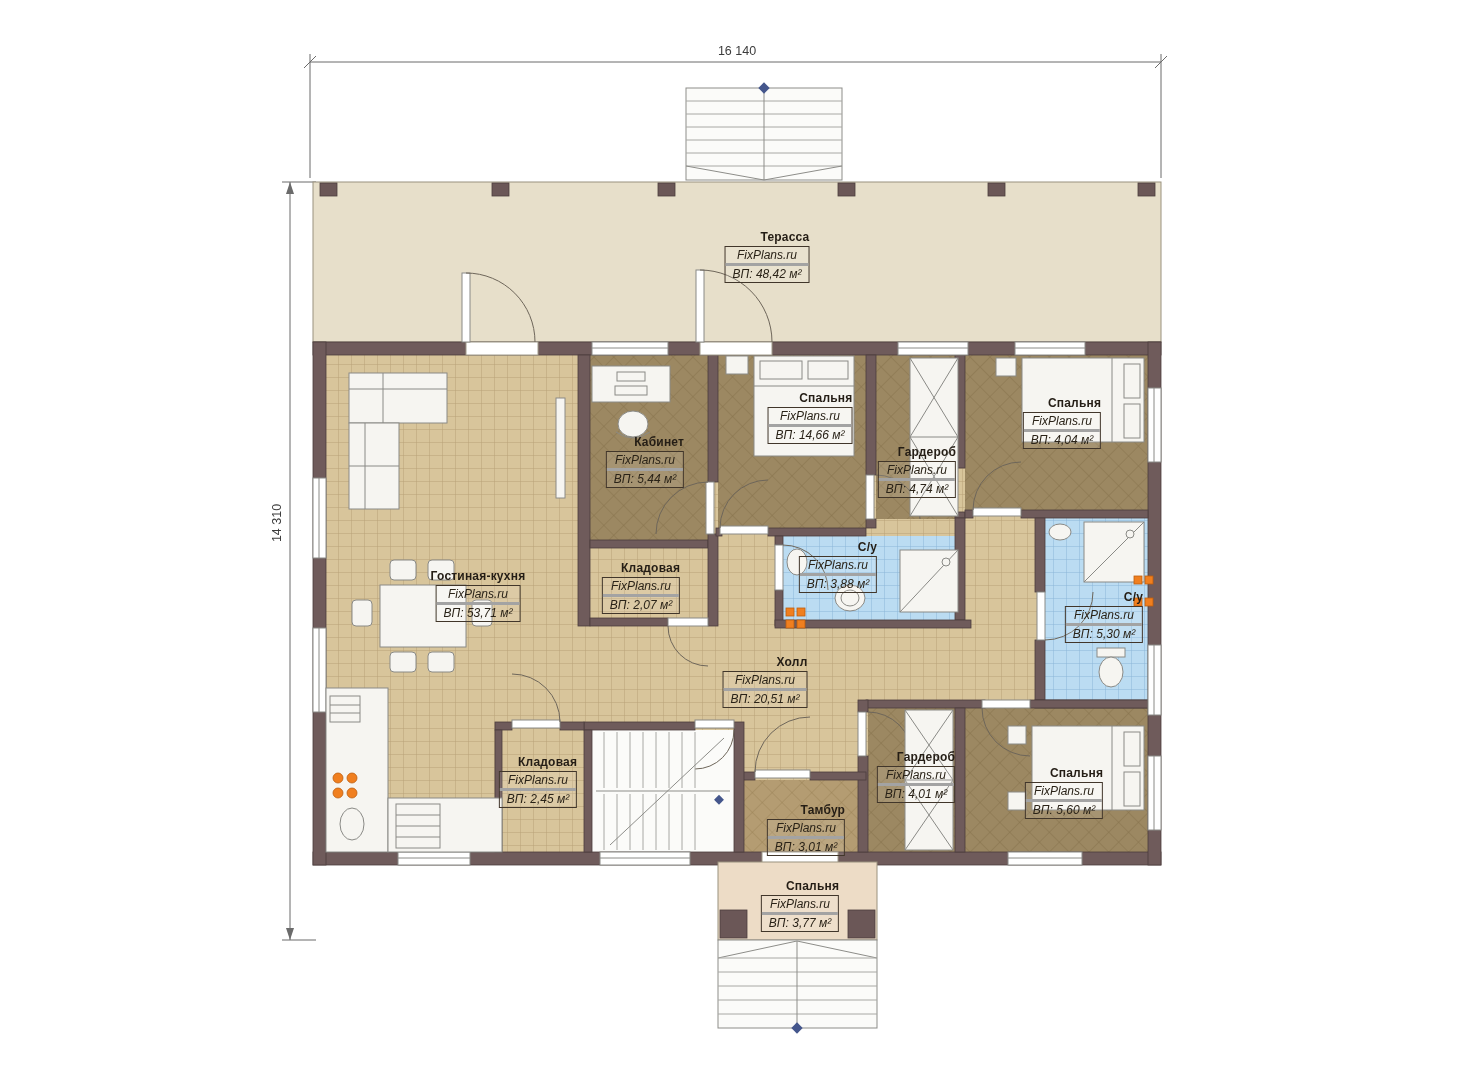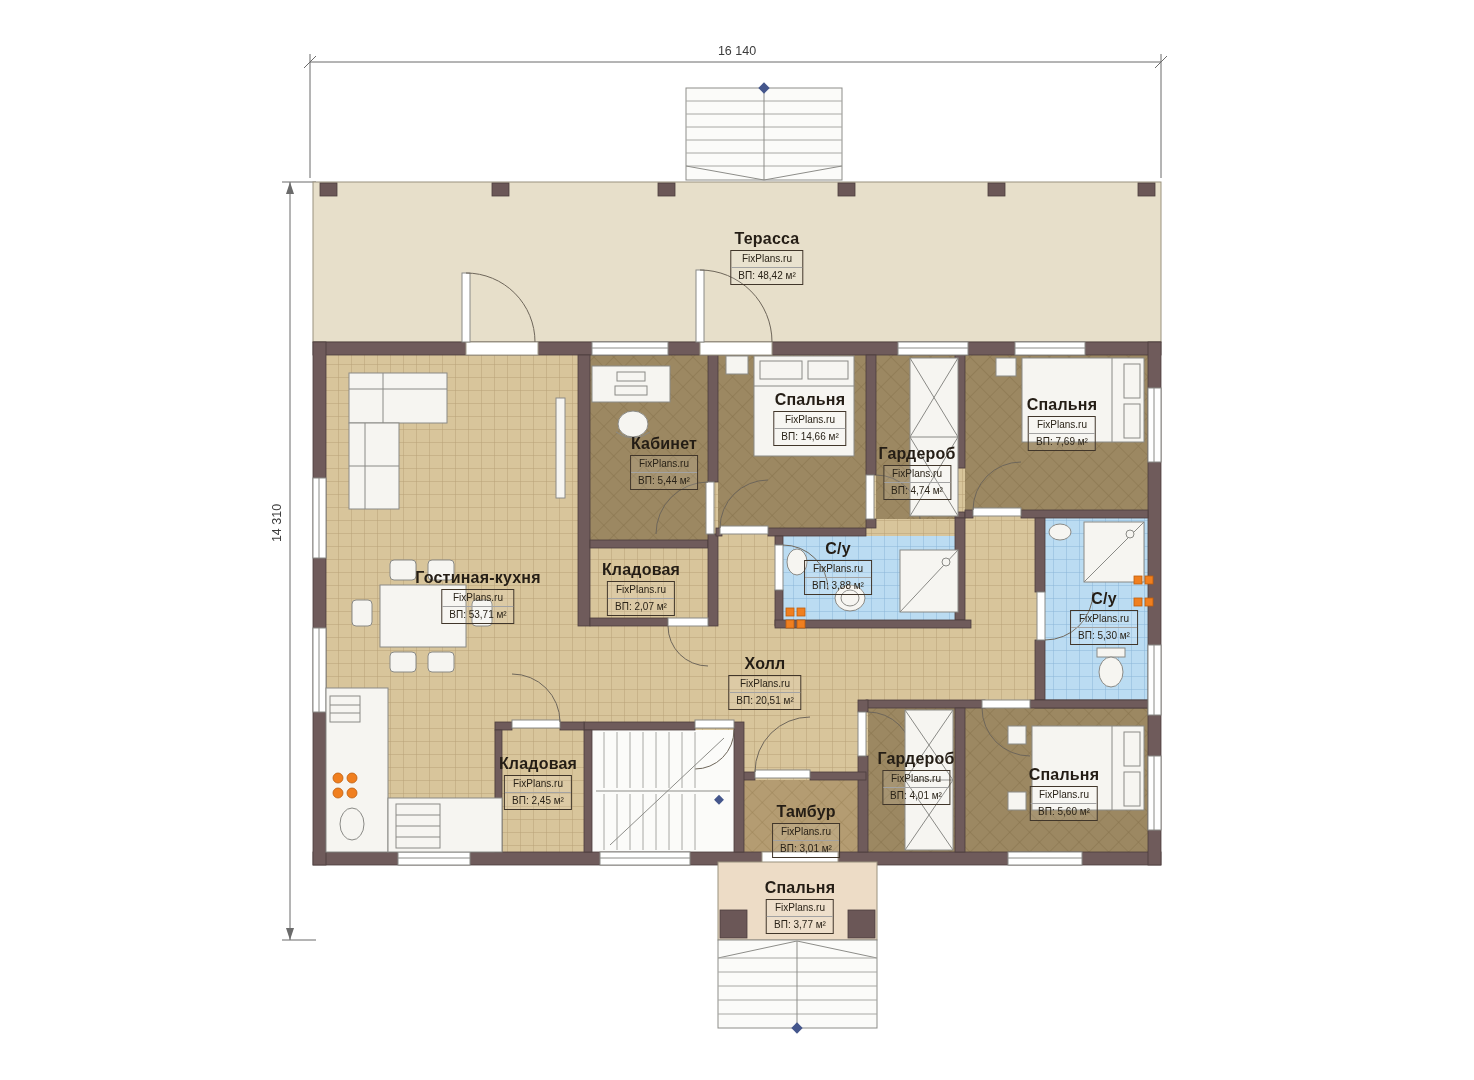--- a/index.html
+++ b/index.html
@@ -1,24 +1,24 @@
 <!DOCTYPE html>
 <html><head>
 <meta charset="utf-8">
 <style>
   html,body { margin:0; padding:0; background:#ffffff; }
   body { font-family:"Liberation Sans", sans-serif; }
   .canvas { position:relative; width:1362px; height:1080px; background:#ffffff; overflow:hidden; }
   .canvas svg { position:absolute; left:0; top:0; }
 
   .room-label { position:absolute; transform:translateX(-50%); text-align:center; z-index:5; }
-  .room-label .rname { font-size:16px; font-weight:bold; color:#241d15; white-space:nowrap; letter-spacing:.2px; }
+  .room-label .rname { font-size:12px; font-weight:bold; color:#241d15; white-space:nowrap; letter-spacing:.2px;text-align:right; }
   .room-label .rbox { display:inline-block; border:1px solid #41362a; margin-top:2px; background:rgba(255,255,255,0.10); }
-  .room-label .row { padding:0 7px; font-size:10px; line-height:16px; color:#2a2318; white-space:nowrap; }
-  .room-label .row + .row { border-top:1px solid #a3a3a3; }
+  .room-label .row { padding:0 7px; font-size:12px; line-height:16px; color:#2a2318; white-space:nowrap;font-style:italic; }
+  .room-label .row + .row { border-top:3px solid #a3a3a3; }
 
   .dim { position:absolute; font-size:12.5px; color:#3c3c3c; z-index:5; white-space:nowrap; }
   .dim-top { transform:translate(-50%,-100%); }
   .dim-left { transform:translate(-50%,-50%) rotate(-90deg); }
 </style>
 </head>
 <body>
 
 <div class="canvas">
 
@@ -366,38 +366,38 @@
 </svg>
 
   <div class="dim dim-top" style="left:737px; top:58px;">16 140</div>
   <div class="dim dim-left" style="left:277px; top:523px;">14 310</div>
 
   <div class="room-label" style="left:767px; top:230px;">
     <div class="rname">Терасса</div>
     <div class="rbox"><div class="row">FixPlans.ru</div><div class="row">ВП: 48,42 м²</div></div>
   </div>
 
-  <div class="room-label" style="left:664px; top:435px;">
+  <div class="room-label" style="left:645px; top:435px;">
     <div class="rname">Кабинет</div>
     <div class="rbox"><div class="row">FixPlans.ru</div><div class="row">ВП: 5,44 м²</div></div>
   </div>
 
   <div class="room-label" style="left:810px; top:391px;">
     <div class="rname">Спальня</div>
     <div class="rbox"><div class="row">FixPlans.ru</div><div class="row">ВП: 14,66 м²</div></div>
   </div>
 
   <div class="room-label" style="left:917px; top:445px;">
     <div class="rname">Гардероб</div>
     <div class="rbox"><div class="row">FixPlans.ru</div><div class="row">ВП: 4,74 м²</div></div>
   </div>
 
   <div class="room-label" style="left:1062px; top:396px;">
     <div class="rname">Спальня</div>
-    <div class="rbox"><div class="row">FixPlans.ru</div><div class="row">ВП: 7,69 м²</div></div>
+    <div class="rbox"><div class="row">FixPlans.ru</div><div class="row">ВП: 4,04 м²</div></div>
   </div>
 
   <div class="room-label" style="left:478px; top:526px;margin-top:43px;">
     <div class="rname">Гостиная-кухня</div>
     <div class="rbox"><div class="row">FixPlans.ru</div><div class="row">ВП: 53,71 м²</div></div>
   </div>
 
   <div class="room-label" style="left:641px; top:561px;">
     <div class="rname">Кладовая</div>
     <div class="rbox"><div class="row">FixPlans.ru</div><div class="row">ВП: 2,07 м²</div></div>

